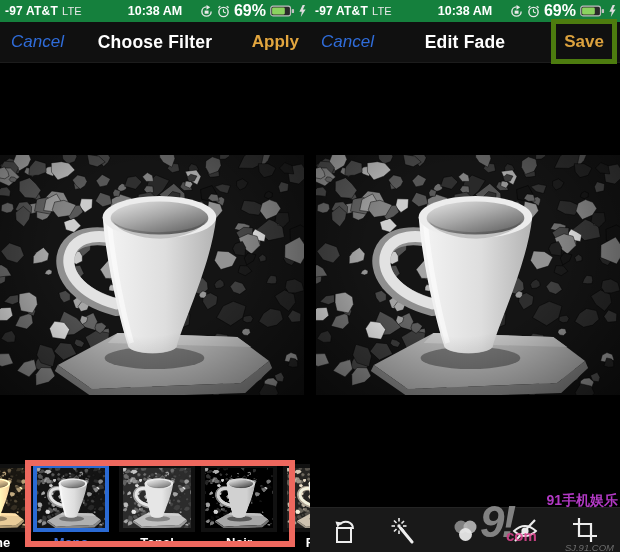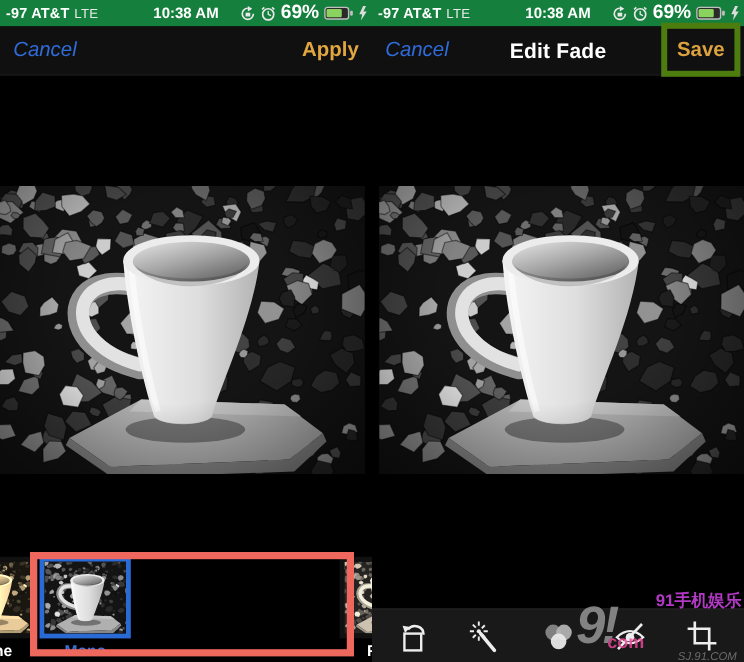--- a/index.html
+++ b/index.html
@@ -376,20 +376,21 @@
             <use href="#ico-battery"></use>
           </svg>
         <svg class="sb-ico" width="7" height="12">
             <use href="#ico-bolt"></use>
           </svg>
       </span>
     </div>
 
     <div class="navbar">
       <span class="nav-cancel">Cancel</span>
+      <span class="nav-title">Choose Filter</span>
       <span class="nav-apply">Apply</span>
     </div>
 
     <div class="photo-wrap">
       <svg width="304" height="240" viewBox="0 0 305 240" preserveAspectRatio="none">
           <use href="#cup-photo"></use>
         </svg>
     </div>
 
     <div class="filter-strip">
@@ -402,20 +403,36 @@
         <div class="flabel">None</div>
       </div>
       <div class="thumb-item selected" style="left:33px">
         <div class="thumb">
           <svg width="68" height="60" viewBox="0 0 305 240" preserveAspectRatio="xMidYMid slice">
               <use href="#cup-photo"></use>
             </svg>
         </div>
         <div class="flabel">Mono</div>
       </div>
+      <div class="thumb-item f-tonal" style="left:119px">
+        <div class="thumb">
+          <svg width="68" height="60" viewBox="0 0 305 240" preserveAspectRatio="xMidYMid slice">
+              <use href="#cup-photo"></use>
+            </svg>
+        </div>
+        <div class="flabel">Tonal</div>
+      </div>
+      <div class="thumb-item f-noir" style="left:201px">
+        <div class="thumb">
+          <svg width="68" height="60" viewBox="0 0 305 240" preserveAspectRatio="xMidYMid slice">
+              <use href="#cup-photo"></use>
+            </svg>
+        </div>
+        <div class="flabel">Noir</div>
+      </div>
       <div class="thumb-item f-fade" style="left:283px">
         <div class="thumb">
           <svg width="68" height="60" viewBox="0 0 305 240" preserveAspectRatio="xMidYMid slice">
               <use href="#cup-photo"></use>
             </svg>
         </div>
         <div class="flabel">Fade</div>
       </div>
       <div class="red-box"></div>
     </div>

